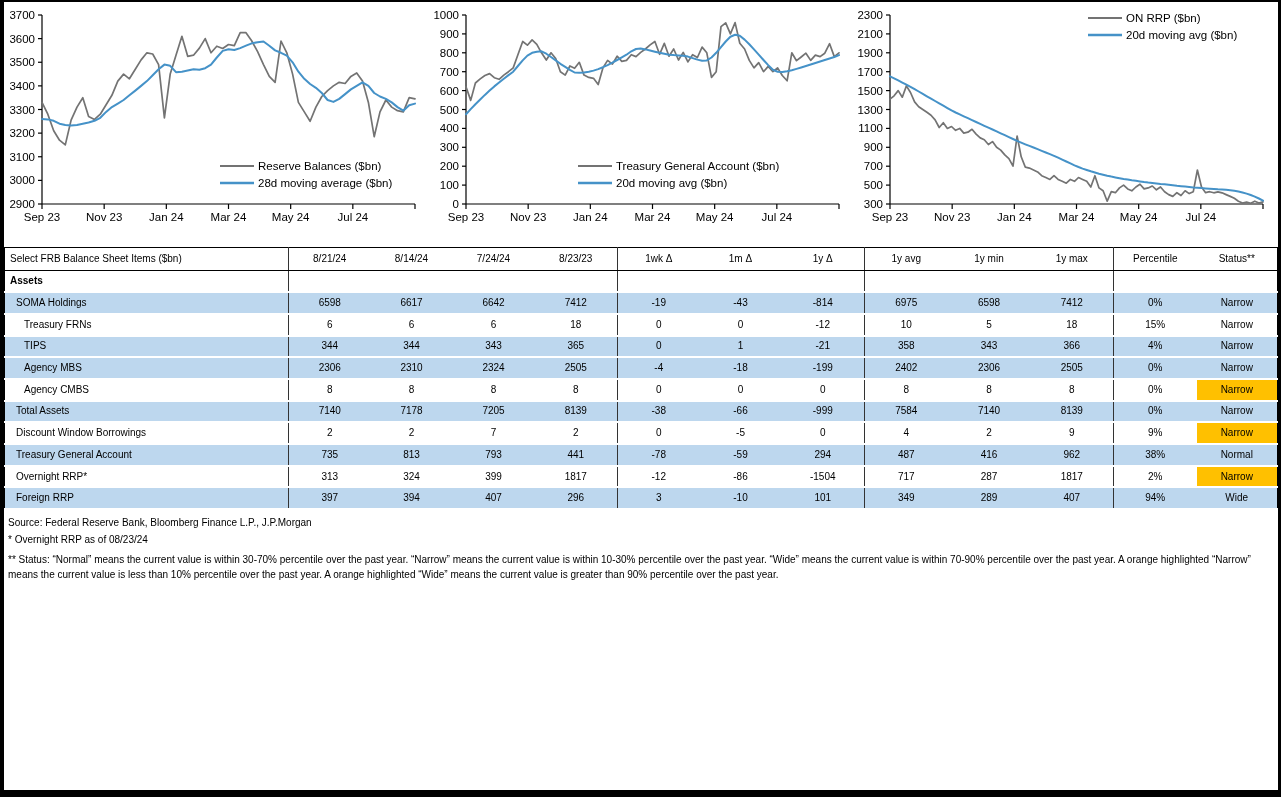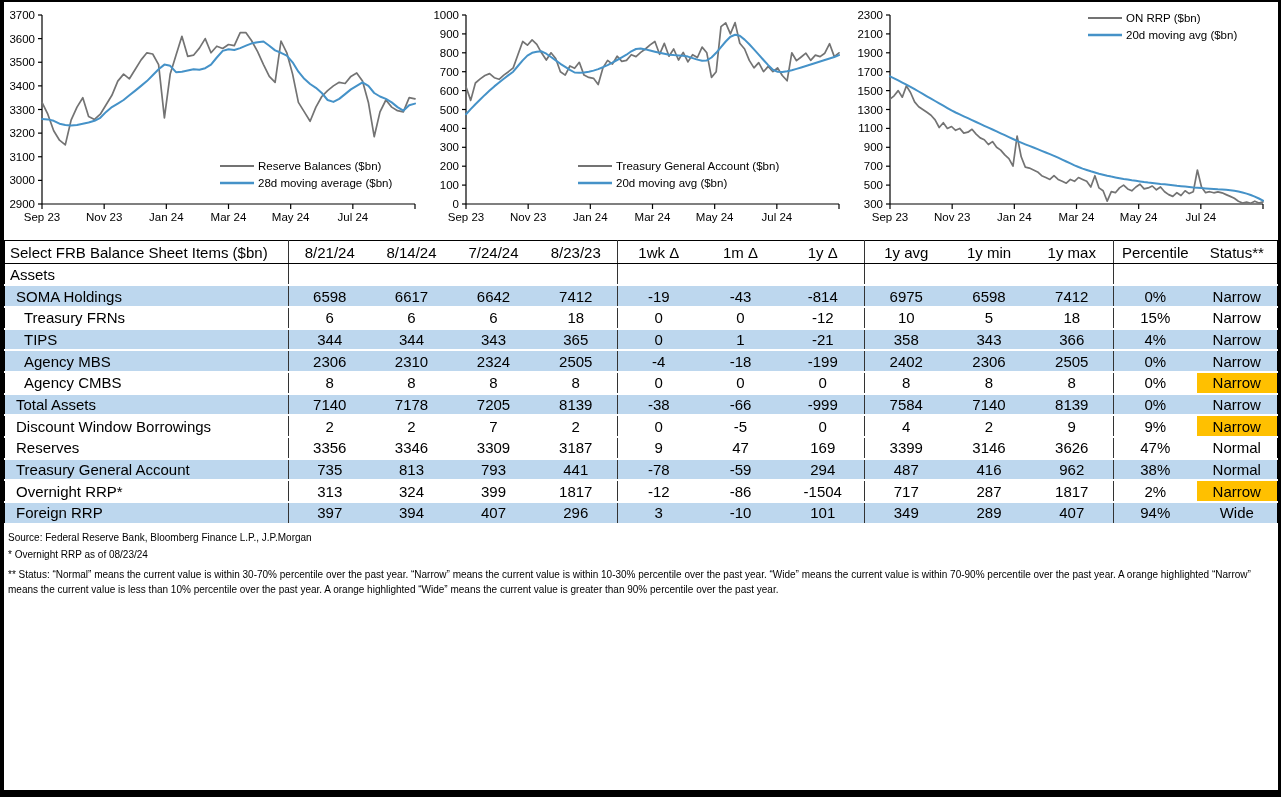--- a/index.html
+++ b/index.html
@@ -9,38 +9,38 @@
     width:1281px; height:797px; background:#fff; overflow:hidden;
     border-left:4px solid #000; border-right:3px solid #000;
     border-top:2px solid #000; border-bottom:7px solid #000;
   }
   .charts-row { display:flex; height:237px; }
   .chart { width:424px; height:236px; }
   .chart svg { display:block; }
 
   table.bs {
     table-layout:fixed; border-collapse:collapse;
-    width:1273px; margin-top:1px;
-    font-size:15px; line-height:1;
+    width:1273px; margin-top:8px;
+    font-size:10px; line-height:1;
     border:1.5px solid #000;
   }
   table.bs th {
     font-weight:normal; text-align:center; height:23px;
     border-bottom:1.5px solid #000; padding:0 3px;
     white-space:nowrap; overflow:hidden;
   }
   table.bs th.lab { text-align:left; padding-left:5px; }
   table.bs td {
     height:21.7px; text-align:center; padding:0 3px;
     border-bottom:2px solid #fff;
     white-space:nowrap; overflow:hidden;
   }
   table.bs td.lab { text-align:left; }
   table.bs tr.band td { background:#BDD7EE; }
-  table.bs tr.section td { font-weight:normal; }
+  table.bs tr.section td { font-weight:bold; }
   table.bs .sepL { border-left:1.6px solid #333; }
   table.bs td.hl { background:#FFC000; }
 
   .footer { padding:4px 4px 0 4px; font-size:10px; }
   .footer .line1 { padding:3px 0 4px 0; }
   .footer .line2 { padding:2px 0 5px 0; }
   .footer .line3 { padding:2px 0 0 0; line-height:1.5; width:1268px; }
 </style>
 </head>
 <body>
@@ -358,35 +358,20 @@
           <td>2</td>
           <td class="sepL">0</td>
           <td>-5</td>
           <td>0</td>
           <td class="sepL">4</td>
           <td>2</td>
           <td>9</td>
           <td class="sepL">9%</td>
           <td class="hl">Narrow</td>
         </tr>
-        <tr>
-          <td class="lab" style="padding-left: 11px;">Reserves</td>
-          <td class="sepL">3356</td>
-          <td>3346</td>
-          <td>3309</td>
-          <td>3187</td>
-          <td class="sepL">9</td>
-          <td>47</td>
-          <td>169</td>
-          <td class="sepL">3399</td>
-          <td>3146</td>
-          <td>3626</td>
-          <td class="sepL">47%</td>
-          <td>Normal</td>
-        </tr>
         <tr class="band">
           <td class="lab" style="padding-left: 11px;">Treasury General Account</td>
           <td class="sepL">735</td>
           <td>813</td>
           <td>793</td>
           <td>441</td>
           <td class="sepL">-78</td>
           <td>-59</td>
           <td>294</td>
           <td class="sepL">487</td>

